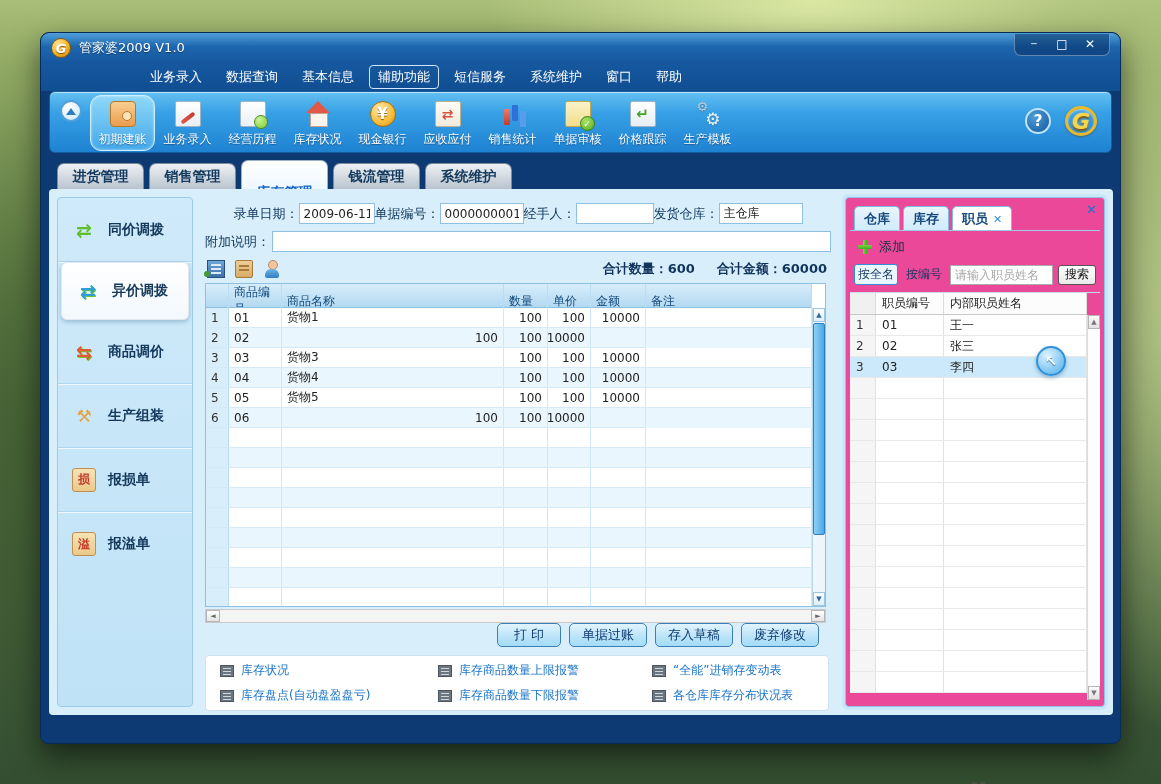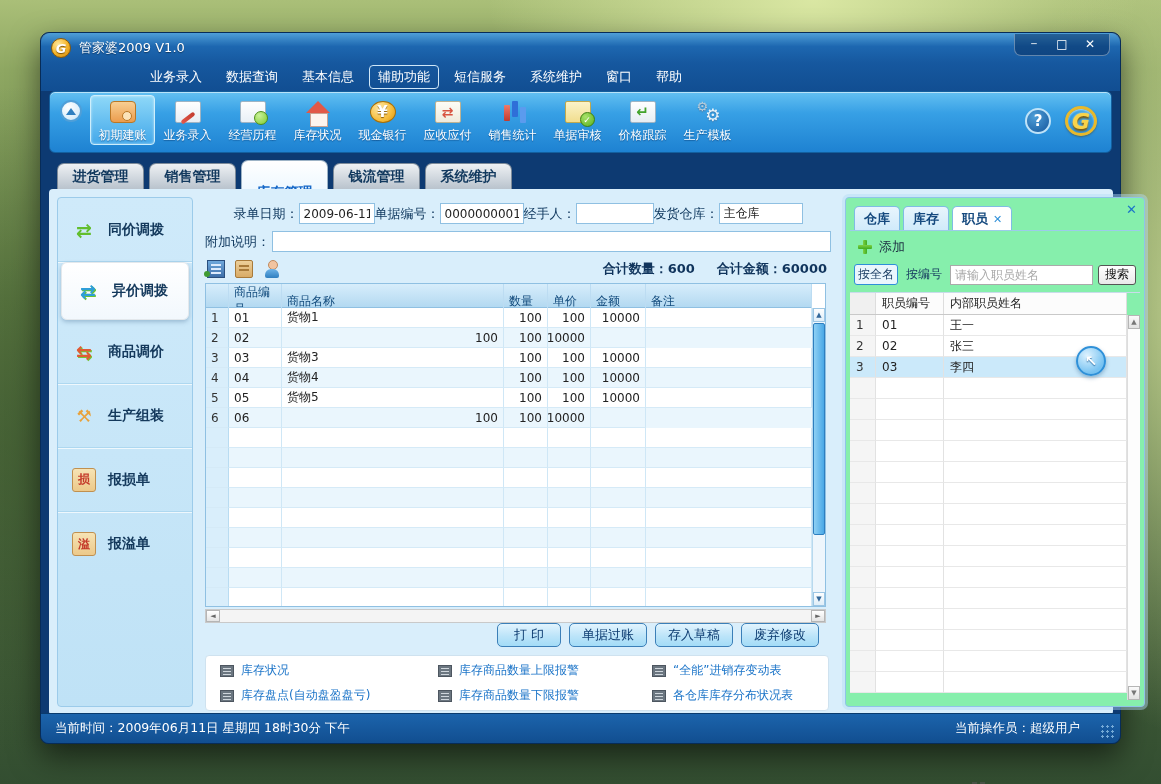--- a/index.html
+++ b/index.html
@@ -40,22 +40,22 @@
 
   
   .toolbar { position:absolute; left:8px; right:8px; top:58px; height:62px; border-radius:6px;
     background:linear-gradient(180deg,#63c0f2 0%,#37a0e5 35%,#1e82d2 100%);
     border:1px solid #135f9e; box-shadow:inset 0 1px 0 rgba(255,255,255,.55); }
   .collapse { position:absolute; left:10px; top:8px; width:22px; height:22px; border-radius:50%;
     background:radial-gradient(circle at 35% 30%,#ffffff,#d9edfa 70%,#aacfe8); border:2px solid #4f9fd8;
     display:flex; align-items:center; justify-content:center; cursor:pointer; }
   .collapse::before { content:""; width:0; height:0; border-left:5px solid transparent; border-right:5px solid transparent; border-bottom:7px solid #2f7fc0; }
   .tbwrap { position:absolute; left:40px; top:3px; display:flex; }
-  .tbtn { width:65px; height:50px; display:flex; flex-direction:column; align-items:center; justify-content:flex-start;
-    padding-top:5px; border-radius:4px; border:1px solid transparent; cursor:pointer; }
+  .tbtn { width:65px; height:56px; display:flex; flex-direction:column; align-items:center; justify-content:flex-start;
+    padding-top:5px; border-radius:11px; border:1px solid transparent; cursor:pointer; }
   .tbtn.active { background:linear-gradient(180deg,#8ed8f8,#43a8ea); border-color:#cdeefb; box-shadow:inset 0 0 3px rgba(255,255,255,.6); }
   .tb-label { color:#fff; font-size:12px; margin-top:4px; text-shadow:0 1px 1px rgba(0,40,90,.5); white-space:nowrap; }
   .tb-icon { width:26px; height:26px; position:relative; display:flex; align-items:center; justify-content:center; font-size:15px; font-weight:bold; }
   .tb-icon[data-icon="wallet"]{background:linear-gradient(180deg,#f8cf92,#eb9c4d);border:1px solid #b97826;border-radius:4px;}
   .tb-icon[data-icon="wallet"]::after{content:"";position:absolute;right:3px;top:9px;width:8px;height:8px;border-radius:50%;background:#fbe3b9;border:1px solid #b97826;}
   .tb-icon[data-icon="edit"]{background:linear-gradient(180deg,#ffffff,#e8eef4);border:1px solid #9fb4c4;border-radius:2px;}
   .tb-icon[data-icon="edit"]::after{content:"";position:absolute;left:4px;top:14px;width:16px;height:4px;background:linear-gradient(90deg,#e4584a,#c23b2e);transform:rotate(-38deg);border-radius:2px;}
   .tb-icon[data-icon="history"]{background:linear-gradient(180deg,#ffffff,#e9f0f6);border:1px solid #9fb4c4;border-radius:2px;}
   .tb-icon[data-icon="history"]::after{content:"";position:absolute;right:-3px;bottom:-3px;width:12px;height:12px;border-radius:50%;background:radial-gradient(circle at 35% 30%,#c9f29a,#7ecb2d);border:1px solid #4f8f1a;}
   .tb-icon[data-icon="house"]::before{content:"";position:absolute;top:0;left:1px;width:0;height:0;border-left:12px solid transparent;border-right:12px solid transparent;border-bottom:12px solid #e25847;}
@@ -159,21 +159,21 @@
 
   
   .linksbox { position:absolute; left:4px; top:466px; width:624px; height:56px; background:#fff; border:1px solid #cfe2ef; border-radius:4px;
     display:grid; grid-template-columns:218px 214px 1fr; grid-template-rows:1fr 1fr; align-items:center; padding:2px 0 2px 14px; }
   .linkitem { display:flex; align-items:center; gap:7px; cursor:pointer; }
   .li-icon { width:14px; height:12px; background:#6b7680; border:1px solid #4d5660; position:relative; }
   .li-icon::after{content:"";position:absolute;left:2px;right:2px;top:2px;height:1px;background:#cfd6dc;box-shadow:0 3px 0 #cfd6dc,0 6px 0 #cfd6dc;}
   .linkitem a { font-size:12px; color:#1b74c8; text-decoration:none; white-space:nowrap; }
 
   
-  .rpanel { position:absolute; left:796px; top:8px; width:300px; height:510px; background:#86efac;
+  .rpanel { position:absolute; left:796px; top:8px; width:260px; height:510px; background:#ec4899;
     border:1px solid #8fc4e8; border-radius:4px; box-shadow:0 0 0 3px rgba(180,220,245,.45); }
   .pclose { position:absolute; right:7px; top:4px; color:#1b74c8; font-weight:bold; font-size:13px; cursor:pointer; }
   .pclose::before{content:"✕";}
   .ptabs { position:absolute; left:8px; top:8px; display:flex; gap:3px; }
   .ptab { padding:3px 9px; font-size:13px; font-weight:bold; color:#15497e; background:linear-gradient(180deg,#e8f5fd,#cfeafa);
     border:1px solid #7fbce4; border-bottom:none; border-radius:5px 5px 0 0; cursor:pointer; display:flex; align-items:center; gap:5px; }
   .ptab.active { background:#fff; position:relative; }
   .ptab .x{display:none; color:#2e8fd8; font-size:11px;} .ptab .x::before{content:"✕";}
   .ptab.active .x{display:inline;}
   .ptabline { position:absolute; left:4px; right:4px; top:32px; border-bottom:1px solid #9ccbea; }
@@ -743,23 +743,18 @@
           </div>
         <div class="svscroll">
           <span class="sbtn up"></span>
           <span class="sbtn down"></span>
         </div>
       </div>
       <div class="cursor-badge"></div>
     </div>
   </div>
 
-  <div class="statusbar">
-    <span class="sb-left">当前时间：2009年06月11日 星期四 18时30分 下午</span>
-    <span class="sb-right">当前操作员：超级用户</span>
-    <span class="grip"></span>
-  </div>
 </div>
 
 <div class="watermark">
   <span class="wm-icon"></span>
   <span class="wm-text">UIMAKER.COM</span>
 </div>
 
 </body></html>

